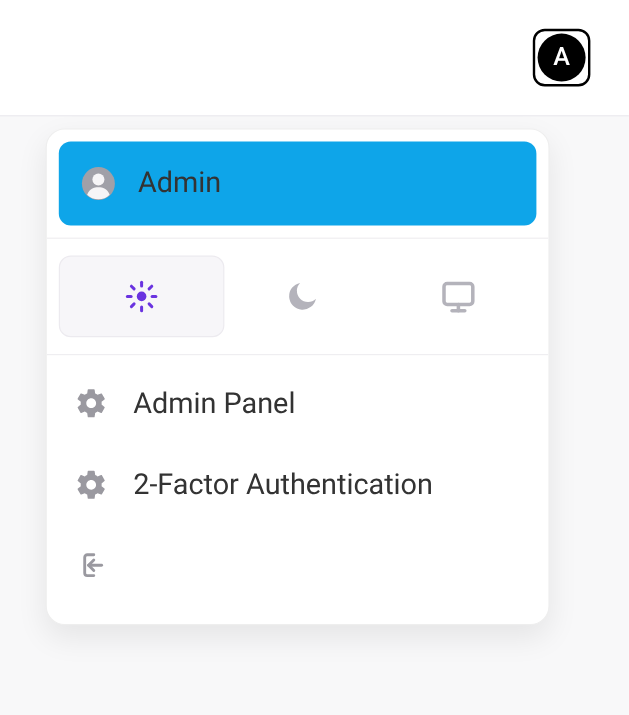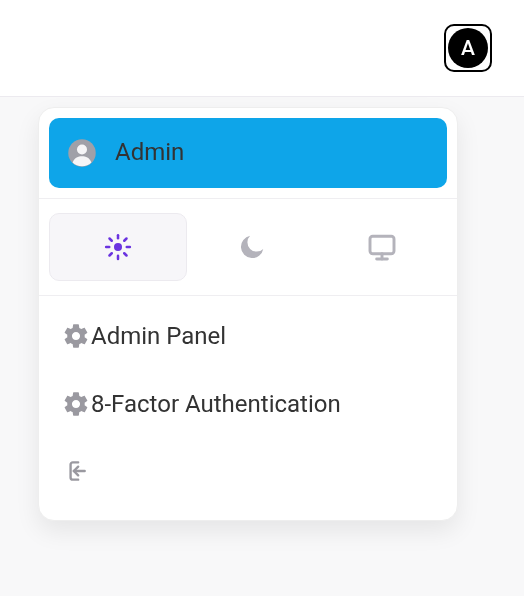--- a/index.html
+++ b/index.html
@@ -99,20 +99,21 @@
     border-radius: 10px;
     flex: 0 0 138px;
   }
   .theme-btn svg { display: block; }
   .menu-list {
     padding: 6px 10px 16px 10px;
   }
   .menu-item {
     display: flex;
     align-items: flex-start;
+    gap: 20px;
     padding: 20px 12px;
     cursor: pointer;
   }
   .menu-item .icon {
     color: #9a99a0;
     display: flex;
     width: 30px;
     justify-content: center;
   }
   .menu-item .label {
@@ -192,21 +193,21 @@
       </span>
       <span class="label">Admin Panel</span>
     </div>
 
     <div class="menu-item">
       <span class="icon">
         <svg width="28" height="28" viewBox="0 0 24 24" fill="#9a99a0">
           <path d="M19.4 13c.04-.33.07-.66.07-1s-.03-.67-.07-1l2.11-1.65c.19-.15.24-.42.12-.64l-2-3.46c-.12-.22-.39-.3-.61-.22l-2.49 1c-.52-.4-1.08-.73-1.69-.98l-.38-2.65C14.42 2.18 14.22 2 13.98 2h-4c-.24 0-.44.18-.47.4l-.38 2.65c-.61.25-1.17.58-1.69.98l-2.49-1c-.22-.08-.49 0-.61.22l-2 3.46c-.12.22-.07.49.12.64L4.57 11c-.04.33-.07.66-.07 1s.03.67.07 1l-2.11 1.65c-.19.15-.24.42-.12.64l2 3.46c.12.22.39.3.61.22l2.49-1c.52.4 1.08.73 1.69.98l.38 2.65c.03.22.23.4.47.4h4c.24 0 .44-.18.47-.4l.38-2.65c.61-.25 1.17-.58 1.69-.98l2.49 1c.22.08.49 0 .61-.22l2-3.46c.12-.22.07-.49-.12-.64L19.4 13zM12 15.5c-1.93 0-3.5-1.57-3.5-3.5s1.57-3.5 3.5-3.5 3.5 1.57 3.5 3.5-1.57 3.5-3.5 3.5z"></path>
         </svg>
       </span>
-      <span class="label">8-Factor Authentication</span>
+      <span class="label">2-Factor Authentication</span>
     </div>
 
     <div class="menu-item">
       <span class="icon">
         <svg width="26" height="26" viewBox="0 0 24 24" fill="none" stroke="#9a99a0" stroke-width="2.2" stroke-linecap="round" stroke-linejoin="round">
           <path d="M14 4 L9 4 C7.9 4 7 4.9 7 6 L7 18 C7 19.1 7.9 20 9 20 L14 20"></path>
           <polyline points="14 16 10 12 14 8"></polyline>
           <line x1="10" y1="12" x2="20" y2="12"></line>
         </svg>
       </span>

